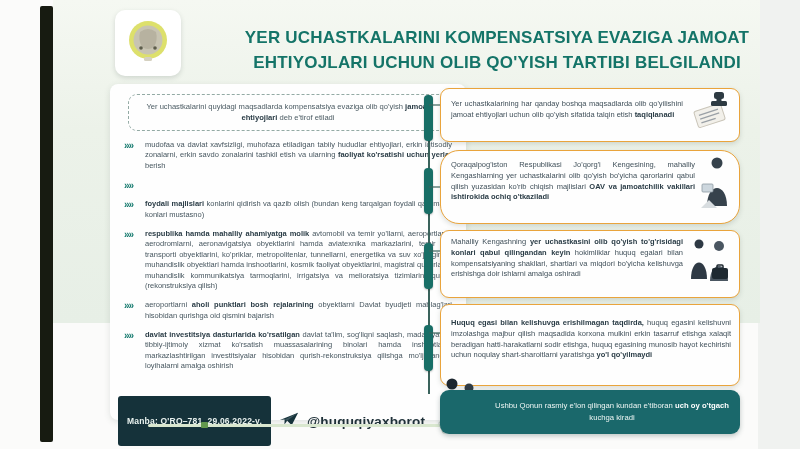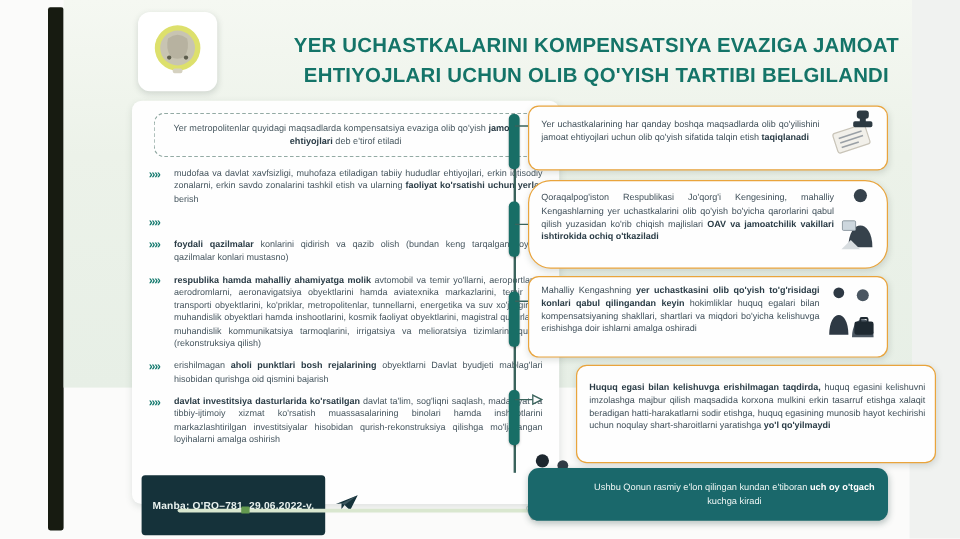--- a/index.html
+++ b/index.html
@@ -42,21 +42,21 @@
   .arrow { position:absolute; left:429px; width:24px; height:10px; }
   .a1{top:100px;} .a2{top:182px;} .a3{top:246px;} .a4{top:328px;}
 
   
   .right-box { position:absolute; left:440px; width:300px; background:#fefefe; border:1.8px solid #e9a43c;
                border-radius:9px; box-shadow:0 2px 5px rgba(70,90,80,.18); padding:7px 8px 18px 10px;
                display:flex; align-items:center; gap:6px; }
   .rb1{top:88px;  height:54px;}
   .rb2{top:150px; height:74px;border-radius:19px;}
   .rb3{top:230px; height:68px;}
-  .rb4{top:304px; height:82px;margin-left:40px;}
+  .rb4{top:304px; height:82px;}
   .box-text { font-size:7.5px; line-height:1.42; color:#40505a; text-align:justify; flex:1; }
   .illu { flex:0 0 auto; display:flex; align-items:center; justify-content:center; }
 
   .notice-box { position:absolute; left:440px; top:390px; width:300px; height:44px; background:#1a686b;
                 border-radius:9px; color:#eef6f4; font-size:7.7px; line-height:1.5; display:flex;
                 align-items:center; text-align:center; padding:5px 2px 5px 46px;
                 box-shadow:0 2px 5px rgba(40,70,65,.3); }
   .notice-box .b { color:#ffffff; }
   .notice-illu { position:absolute; left:436px; top:376px; }
 </style>
@@ -79,56 +79,57 @@
           <rect x="20" y="40" width="8" height="4" rx="1.5" fill="#d5d1c0"></rect>
         </svg>
       </span>
     </div>
     <div class="title">
       <div>YER UCHASTKALARINI KOMPENSATSIYA EVAZIGA JAMOAT</div>
       <div>EHTIYOJLARI UCHUN OLIB QO'YISH TARTIBI BELGILANDI</div>
     </div>
 
     <div class="left-card">
-      <div class="intro-box"><span>Yer metropolitenlar quyidagi maqsadlarda kompensatsiya evaziga olib qo'yish </span><span class="b">jamoat ehtiyojlari</span><span> deb e'tirof etiladi</span></div>
+      <div class="intro-box"><span>Yer uchastkalarini quyidagi maqsadlarda kompensatsiya evaziga olib qo'yish </span><span class="b">jamoat ehtiyojlari</span><span> deb e'tirof etiladi</span></div>
       <div class="left-list" id="left-list">
           <div class="bullet">
             <span class="chev">»»</span>
             <p class="bullet-text"><span>mudofaa va davlat xavfsizligi, muhofaza etiladigan tabiiy hududlar ehtiyojlari, erkin iqtisodiy zonalarni, erkin savdo zonalarini tashkil etish va ularning </span><span class="b">faoliyat ko'rsatishi uchun yerlar</span><span> berish</span></p>
           </div>
           <div class="bullet">
             <span class="chev">»»</span>
           </div>
           <div class="bullet">
             <span class="chev">»»</span>
-            <p class="bullet-text"><span class="b">foydali qazilmalar</span><span> konlarini qidirish va qazib olish (bundan keng tarqalgan foydali qazilmalar konlari mustasno)</span></p>
+            <p class="bullet-text"><span class="b">foydali majlislari</span><span> konlarini qidirish va qazib olish (bundan keng tarqalgan foydali qazilmalar konlari mustasno)</span></p>
           </div>
           <div class="bullet">
             <span class="chev">»»</span>
             <p class="bullet-text"><span class="b">respublika hamda mahalliy ahamiyatga molik</span><span> avtomobil va temir yo'llarni, aeroportlarni, aerodromlarni, aeronavigatsiya obyektlarini hamda aviatexnika markazlarini, temir yo'l transporti obyektlarini, ko'priklar, metropolitenlar, tunnellarni, energetika va suv xo'jaligining muhandislik obyektlari hamda inshootlarini, kosmik faoliyat obyektlarini, magistral quvurlarni, muhandislik kommunikatsiya tarmoqlarini, irrigatsiya va melioratsiya tizimlarini qurish (rekonstruksiya qilish)</span></p>
           </div>
           <div class="bullet">
             <span class="chev">»»</span>
-            <p class="bullet-text"><span>erishilmagan </span><span class="b">aholi punktlari bosh rejalarining</span><span> obyektlarni Davlat byudjeti mablag'lari hisobidan qurishga oid qismini bajarish</span></p>
+            <p class="bullet-text"><span>aeroportlarni </span><span class="b">aholi punktlari bosh rejalarining</span><span> obyektlarni Davlat byudjeti mablag'lari hisobidan qurishga oid qismini bajarish</span></p>
           </div>
           <div class="bullet">
             <span class="chev">»»</span>
             <p class="bullet-text"><span class="b">davlat investitsiya dasturlarida ko'rsatilgan</span><span> davlat ta'lim, sog'liqni saqlash, madaniyat va tibbiy-ijtimoiy xizmat ko'rsatish muassasalarining binolari hamda inshootlarini markazlashtirilgan investitsiyalar hisobidan qurish-rekonstruksiya qilishga mo'ljallangan loyihalarni amalga oshirish</span></p>
           </div>
         </div>
     </div>
 
     <div class="footer-row">
       <span class="source-badge">Manba: O'RQ–781, 29.06.2022-y.</span>
       <span>
         <svg width="20" height="16" viewBox="0 0 22 16">
           <path d="M1 9 L21 1 L14 15 L9 10 L6 14 L6.2 8.6 Z" fill="#15323a"></path>
           <path d="M6.2 8.6 L21 1 L9 10" fill="#3c565e"></path>
         </svg>
       </span>
+      <span class="handle">@huquqiyaxborot</span>
     </div>
     <div class="progress"></div>
     <div class="progress-marker"></div>
   </div>
 
   <div class="connector-line"></div>
   <div class="capsule c1"></div>
   <div class="capsule c2"></div>
   <div class="capsule c3"></div>
   <div class="capsule c4"></div>

